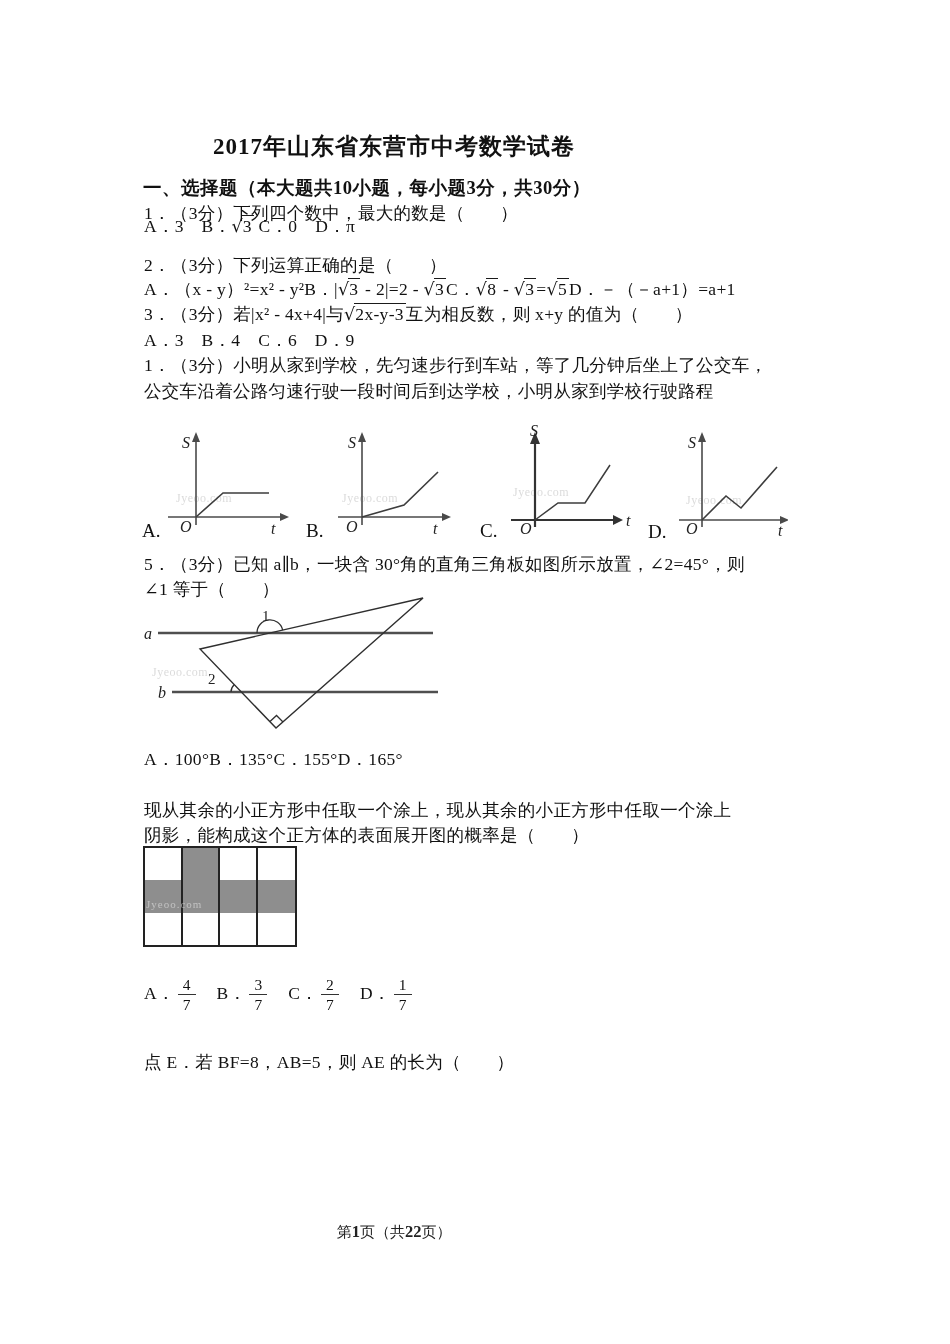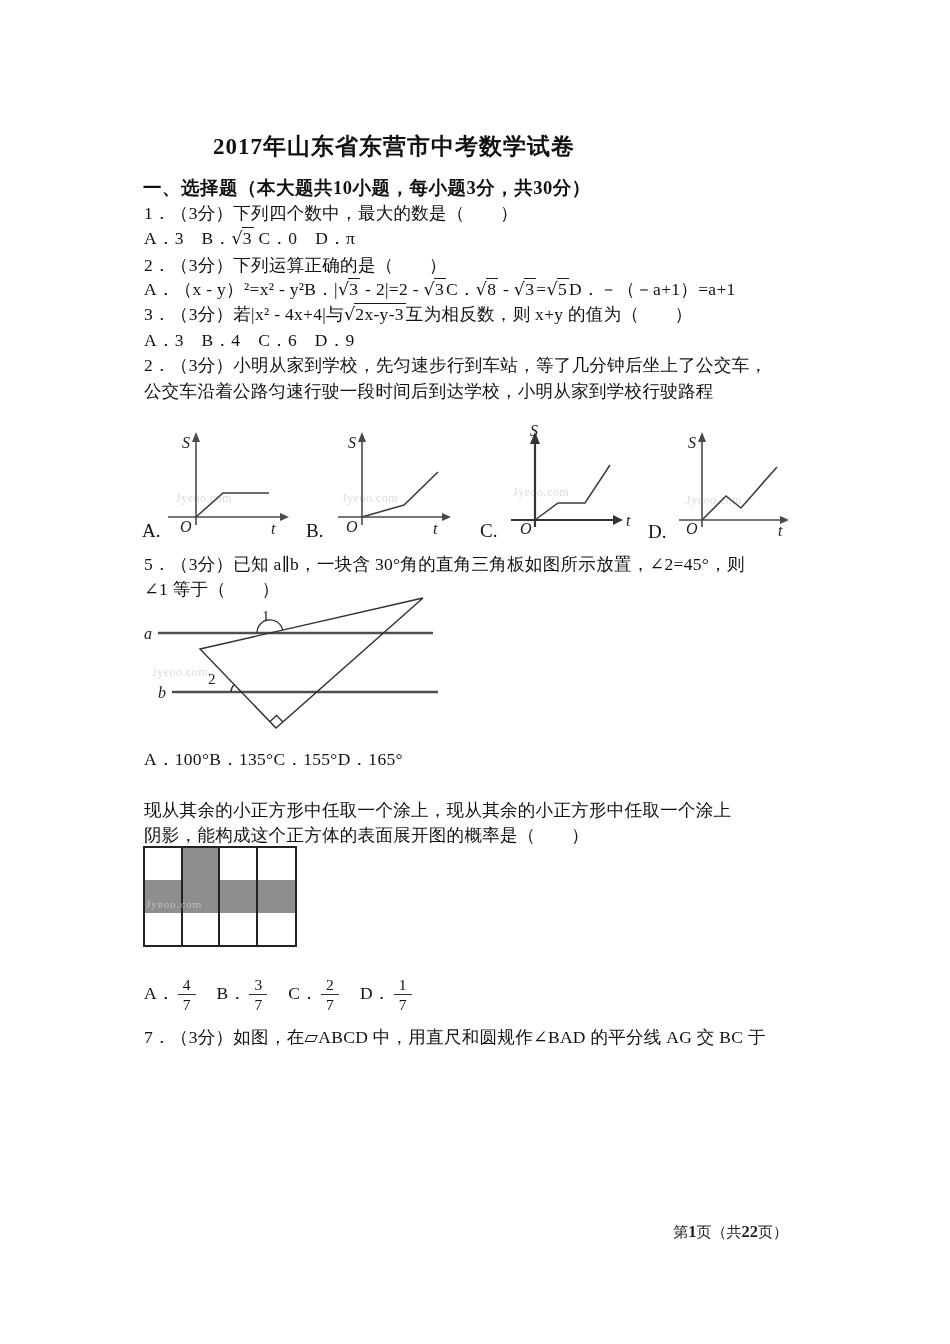--- a/index.html
+++ b/index.html
@@ -19,46 +19,46 @@
   .frac .den{display:block;padding:0 5px;}
   .figwrap{position:absolute;}
   .gridfig{position:absolute;left:143px;top:846px;width:154px;height:101px;
            border:2px solid #222;box-sizing:border-box;display:grid;
            grid-template-columns:repeat(4,1fr);grid-template-rows:repeat(3,1fr);}
   .gridfig .cell{border-right:2px solid #222;}
   .gridfig .cell:nth-child(4n){border-right:none;}
   .gridfig .shaded{background:#8e8e8e;}
   .grid-wm{position:absolute;left:146px;top:898px;font-size:11px;color:rgba(255,255,255,0.45);
            letter-spacing:1px;pointer-events:none;}
-  .footer{position:absolute;left:0;right:0;top:1222px;text-align:right;font-size:15px;color:#222;}
+  .footer{position:absolute;left:0;right:0;top:1222px;text-align:center;font-size:15px;color:#222;}
   .footer b{font-size:16.5px;}
   svg text{font-family:"Liberation Serif","DejaVu Serif",serif;}
   .axlab{font-style:italic;font-size:16px;fill:#222;}
   .biglab{font-size:19px;fill:#111;}
   .anglab{font-size:15px;fill:#222;}
   .wm{font-size:12px;fill:rgba(165,165,165,0.40);letter-spacing:.5px;}
 </style>
 </head>
 <body>
 
 <div class="page">
 
   <div class="title">2017年山东省东营市中考数学试卷</div>
   <div class="heading">一、选择题（本大题共10小题，每小题3分，共30分）</div>
 
   <div class="line" style="top:201px">1．（3分）下列四个数中，最大的数是（　　）</div>
-  <div class="line" style="top:226px">A．3　B．<span class="sqrt"><span class="rsign">√</span><span class="rad">3</span></span> C．0　D．π</div>
+  <div class="line" style="top:214px">A．3　B．<span class="sqrt"><span class="rsign">√</span><span class="rad">3</span></span> C．0　D．π</div>
 
   <div class="line" style="top:253px">2．（3分）下列运算正确的是（　　）</div>
   <div class="line" style="top:277px">A．（x - y）²=x² - y²B．|<span class="sqrt"><span class="rsign">√</span><span class="rad">3</span></span> - 2|=2 - <span class="sqrt"><span class="rsign">√</span><span class="rad">3</span></span>C．<span class="sqrt"><span class="rsign">√</span><span class="rad">8</span></span> - <span class="sqrt"><span class="rsign">√</span><span class="rad">3</span></span>=<span class="sqrt"><span class="rsign">√</span><span class="rad">5</span></span>D．－（－a+1）=a+1</div>
 
   <div class="line" style="top:302px">3．（3分）若|x² - 4x+4|与<span class="sqrt"><span class="rsign">√</span><span class="rad">2x-y-3</span></span>互为相反数，则 x+y 的值为（　　）</div>
   <div class="line" style="top:328px">A．3　B．4　C．6　D．9</div>
 
-  <div class="line" style="top:353px">2．（3分）小明从家到学校，先匀速步行到车站，等了几分钟后坐上了公交车，</div>
+  <div class="line" style="top:353px">1．（3分）小明从家到学校，先匀速步行到车站，等了几分钟后坐上了公交车，</div>
   <div class="line" style="top:379px">公交车沿着公路匀速行驶一段时间后到达学校，小明从家到学校行驶路程</div>
 
   <div class="figwrap" style="left:130px;top:424px;width:700px;height:124px">
     <svg width="700" height="124" viewBox="0 0 700 124">
 
       <g stroke="#4a4a4a" stroke-width="1.6" fill="none">
         <text class="wm" x="46" y="78" stroke="none">Jyeoo.com</text>
         <line x1="66" y1="101" x2="66" y2="16"></line>
         <polygon points="62,18 70,18 66,8" fill="#4a4a4a" stroke="none"></polygon>
         <line x1="38" y1="93" x2="150" y2="93"></line>
@@ -146,17 +146,17 @@
       <div class="cell shaded"></div>
       <div class="cell"></div>
       <div class="cell"></div>
       <div class="cell"></div>
       <div class="cell"></div>
     </div>
   <span class="grid-wm">Jyeoo.com</span>
 
   <div class="line" style="top:975px">A．<span class="frac"><span class="num">4</span><span class="den">7</span></span>　B．<span class="frac"><span class="num">3</span><span class="den">7</span></span>　C．<span class="frac"><span class="num">2</span><span class="den">7</span></span>　D．<span class="frac"><span class="num">1</span><span class="den">7</span></span></div>
 
-  <div class="line" style="top:1025px">7．（3分）如图，在▱ABCD 中，用直尺和圆规作∠BAD 的平分线 AG 交 BC 于</div>
+  <div class="line" style="top:1050px">点 E．若 BF=8，AB=5，则 AE 的长为（　　）</div>
 
   <div class="footer">第<b>1</b>页（共<b>22</b>页）</div>
 
 </div>
 
 </body></html>

